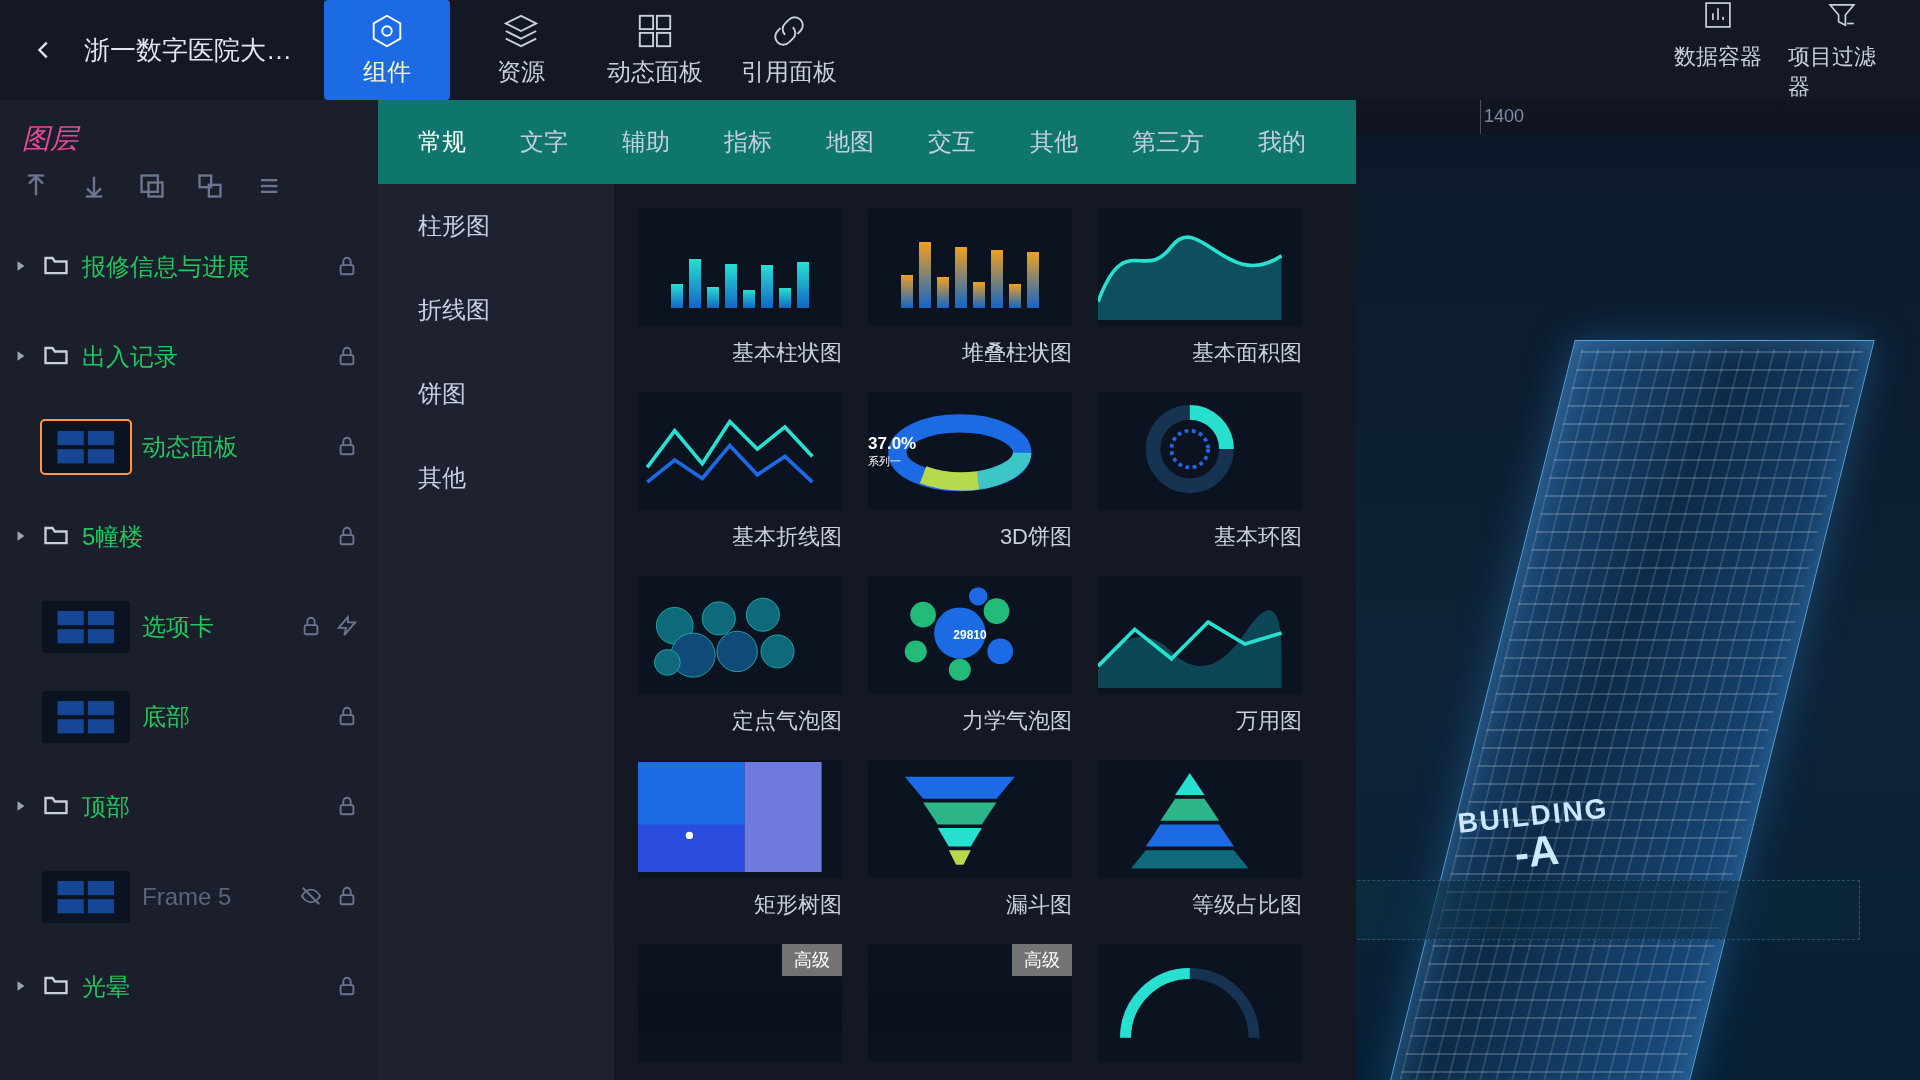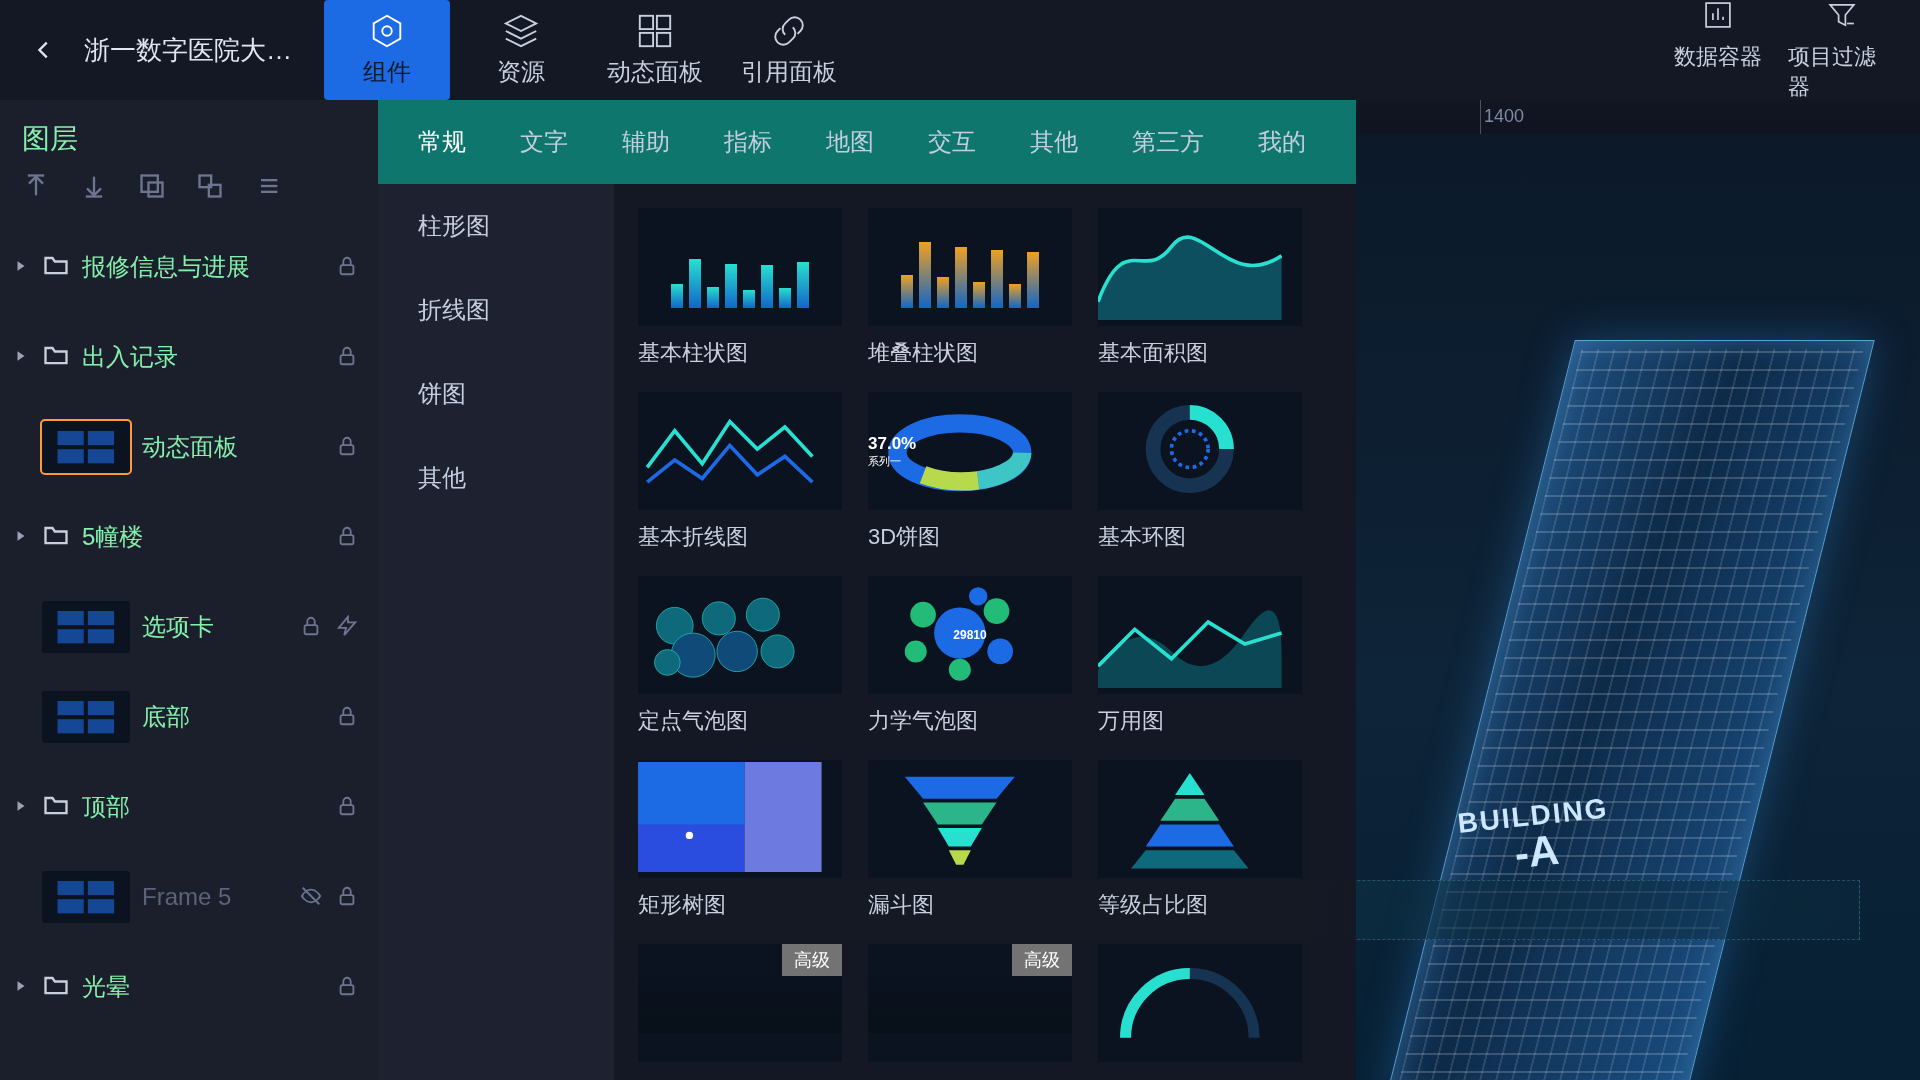--- a/index.html
+++ b/index.html
@@ -10,45 +10,45 @@
 .back-btn { width: 40px; height: 40px; display: flex; align-items: center; justify-content: center; cursor: pointer; }
 .back-btn svg { width: 22px; height: 22px; stroke: #e0e5f0; stroke-width: 2.5; fill: none; }
 .project-title { font-size: 26px; color: #e0e5f0; white-space: nowrap; overflow: hidden; text-overflow: ellipsis; max-width: 260px; }
 .topnav { display: flex; gap: 8px; margin-left: 12px; }
 .topnav-item { display: flex; flex-direction: column; align-items: center; justify-content: center; width: 126px; height: 100px; gap: 6px; cursor: pointer; border-radius: 4px; }
 .topnav-item.active { background: #1d6ae5; }
 .topnav-item .icon { width: 38px; height: 38px; display: flex; align-items: center; justify-content: center; }
 .topnav-item .icon svg { width: 38px; height: 38px; fill: none; stroke: #c8d0e0; stroke-width: 2; }
 .topnav-item.active .icon svg { stroke: #fff; }
 .topnav-item .label { font-size: 24px; color: #c8d0e0; }
-.topnav-item.active .label { color: #0f172a; }
+.topnav-item.active .label { color: #fef9c3; }
 .topbar-spacer { flex: 1; }
 .right-tools { display: flex; gap: 16px; }
 .right-tool { display: flex; flex-direction: column; align-items: center; width: 108px; gap: 6px; cursor: pointer; }
 .right-tool .icon svg { width: 34px; height: 34px; fill: none; stroke: #c8d0e0; stroke-width: 2; }
 .right-tool .label { font-size: 22px; color: #c8d0e0; }
 
 
 .main { display: flex; height: calc(100% - 100px); }
 
 
 .layers-panel { width: 378px; background: #1b1f2c; display: flex; flex-direction: column; }
-.layers-header { font-size: 28px; color: #86efac; padding: 20px 22px 14px; }
+.layers-header { font-size: 28px; color: #ec4899; padding: 20px 22px 14px; font-style: italic; }
 .layer-toolbar { display: flex; gap: 30px; padding: 0 22px 18px; align-items: center; }
 .layer-toolbar .tb-btn svg { width: 28px; height: 28px; fill: none; stroke: #6c7690; stroke-width: 2; }
 .layer-list { flex: 1; overflow: auto; }
 .layer-item { display: flex; align-items: center; height: 90px; padding: 0 18px 0 14px; gap: 12px; cursor: pointer; }
 .layer-item .arrow { width: 16px; height: 16px; }
 .layer-item .arrow svg { width: 14px; height: 14px; fill: #9aa3b8; }
 .layer-item .arrow.none { visibility: hidden; }
 .layer-item .thumb { width: 88px; height: 52px; background: #0b1220; border-radius: 3px; display: flex; align-items: center; justify-content: center; flex-shrink: 0; }
 .layer-item .thumb svg { width: 70%; height: 70%; }
 .layer-item .folder svg { width: 28px; height: 28px; fill: none; stroke: #c8d0e0; stroke-width: 2; }
 .layer-item.selected .thumb { outline: 2px solid #ff9a3c; }
-.layer-item .name { flex: 1; font-size: 24px; color: #86efac; }
+.layer-item .name { flex: 1; font-size: 24px; color: #22c55e; }
 .layer-item.hidden .name { color: #5a637a; }
 .layer-item .lock, .layer-item .bolt, .layer-item .eye { width: 24px; height: 24px; }
 .layer-item .lock svg, .layer-item .bolt svg, .layer-item .eye svg { width: 22px; height: 22px; fill: none; stroke: #6c7690; stroke-width: 2; }
 
 
 .center { flex: 1; position: relative; background: #0a0e1a; }
 
 
 .canvas-scene { position: absolute; inset: 0; background: linear-gradient(180deg,#0b1828 0%,#0e2438 60%,#072034 100%); overflow: hidden; }
 .building { position: absolute; right: 60px; top: 240px; width: 560px; height: 760px; transform: skewX(-14deg); }
@@ -75,21 +75,21 @@
 .gallery-tabs { display: flex; gap: 54px; padding: 20px 40px; background: #0f766e; font-size: 24px; color: #c4cee0; }
 .gallery-tabs .tab { cursor: pointer; padding: 6px 0; }
 .gallery-tabs .tab.active { color: #fff; }
 .gallery-body { flex: 1; display: flex; overflow: hidden; }
 .cat-col { width: 236px; background: #1e2230; }
 .cat-item { height: 84px; display: flex; align-items: center; padding-left: 40px; font-size: 24px; cursor: pointer; color: #c4cee0; }
 .cat-item.active { background: #1d6ae5; color: #fff; }
 .cards { flex: 1; padding: 24px; display: flex; flex-wrap: wrap; gap: 24px 26px; align-content: flex-start; overflow: auto; }
 .card { width: 204px; cursor: pointer; position: relative; }
 .card .preview { width: 204px; height: 118px; background: #0b1220; border-radius: 2px; display: flex; align-items: center; justify-content: center; overflow: hidden; }
-.card .title { font-size: 22px; color: #c8d0e0; text-align: left; margin-top: 12px; }
+.card .title { font-size: 22px; color: #c8d0e0; text-align: right; margin-top: 12px; }
 .card .badge { position: absolute; right: 0; top: 0; background: #737373; color: #fff; font-size: 18px; padding: 4px 12px; }
 
 
 .bars { display: flex; align-items: flex-end; gap: 6px; height: 70%; }
 .bars span { width: 12px; background: linear-gradient(180deg,#27e0d0,#1266c7); }
 .line-preview svg, .area svg, .ring svg, .pie svg, .bubble svg, .funnel svg, .tree svg, .combo svg, .tiers svg, .gauge svg { width: 90%; height: 86%; }
 </style>
 </head>
 <body>
 

